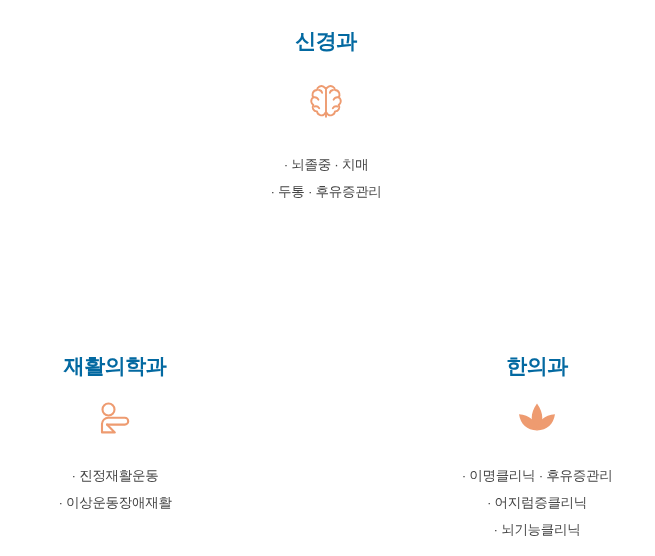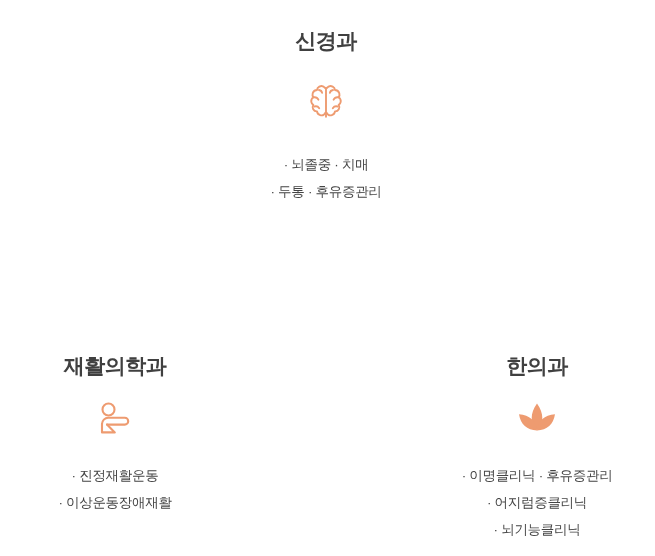--- a/index.html
+++ b/index.html
@@ -34,21 +34,21 @@
   }
   
   .dept--oriental {
     left: 387px;
     top: 353px;
   }
 
   .dept-title {
     font-size: 21px;
     font-weight: bold;
-    color: #404040;
+    color: #0369a1;
     letter-spacing: -0.5px;
     line-height: 1.2;
     margin: 0;
   }
 
   .dept-icon {
     margin-top: 26px;
     height: 46px;
     display: flex;
     align-items: center;

